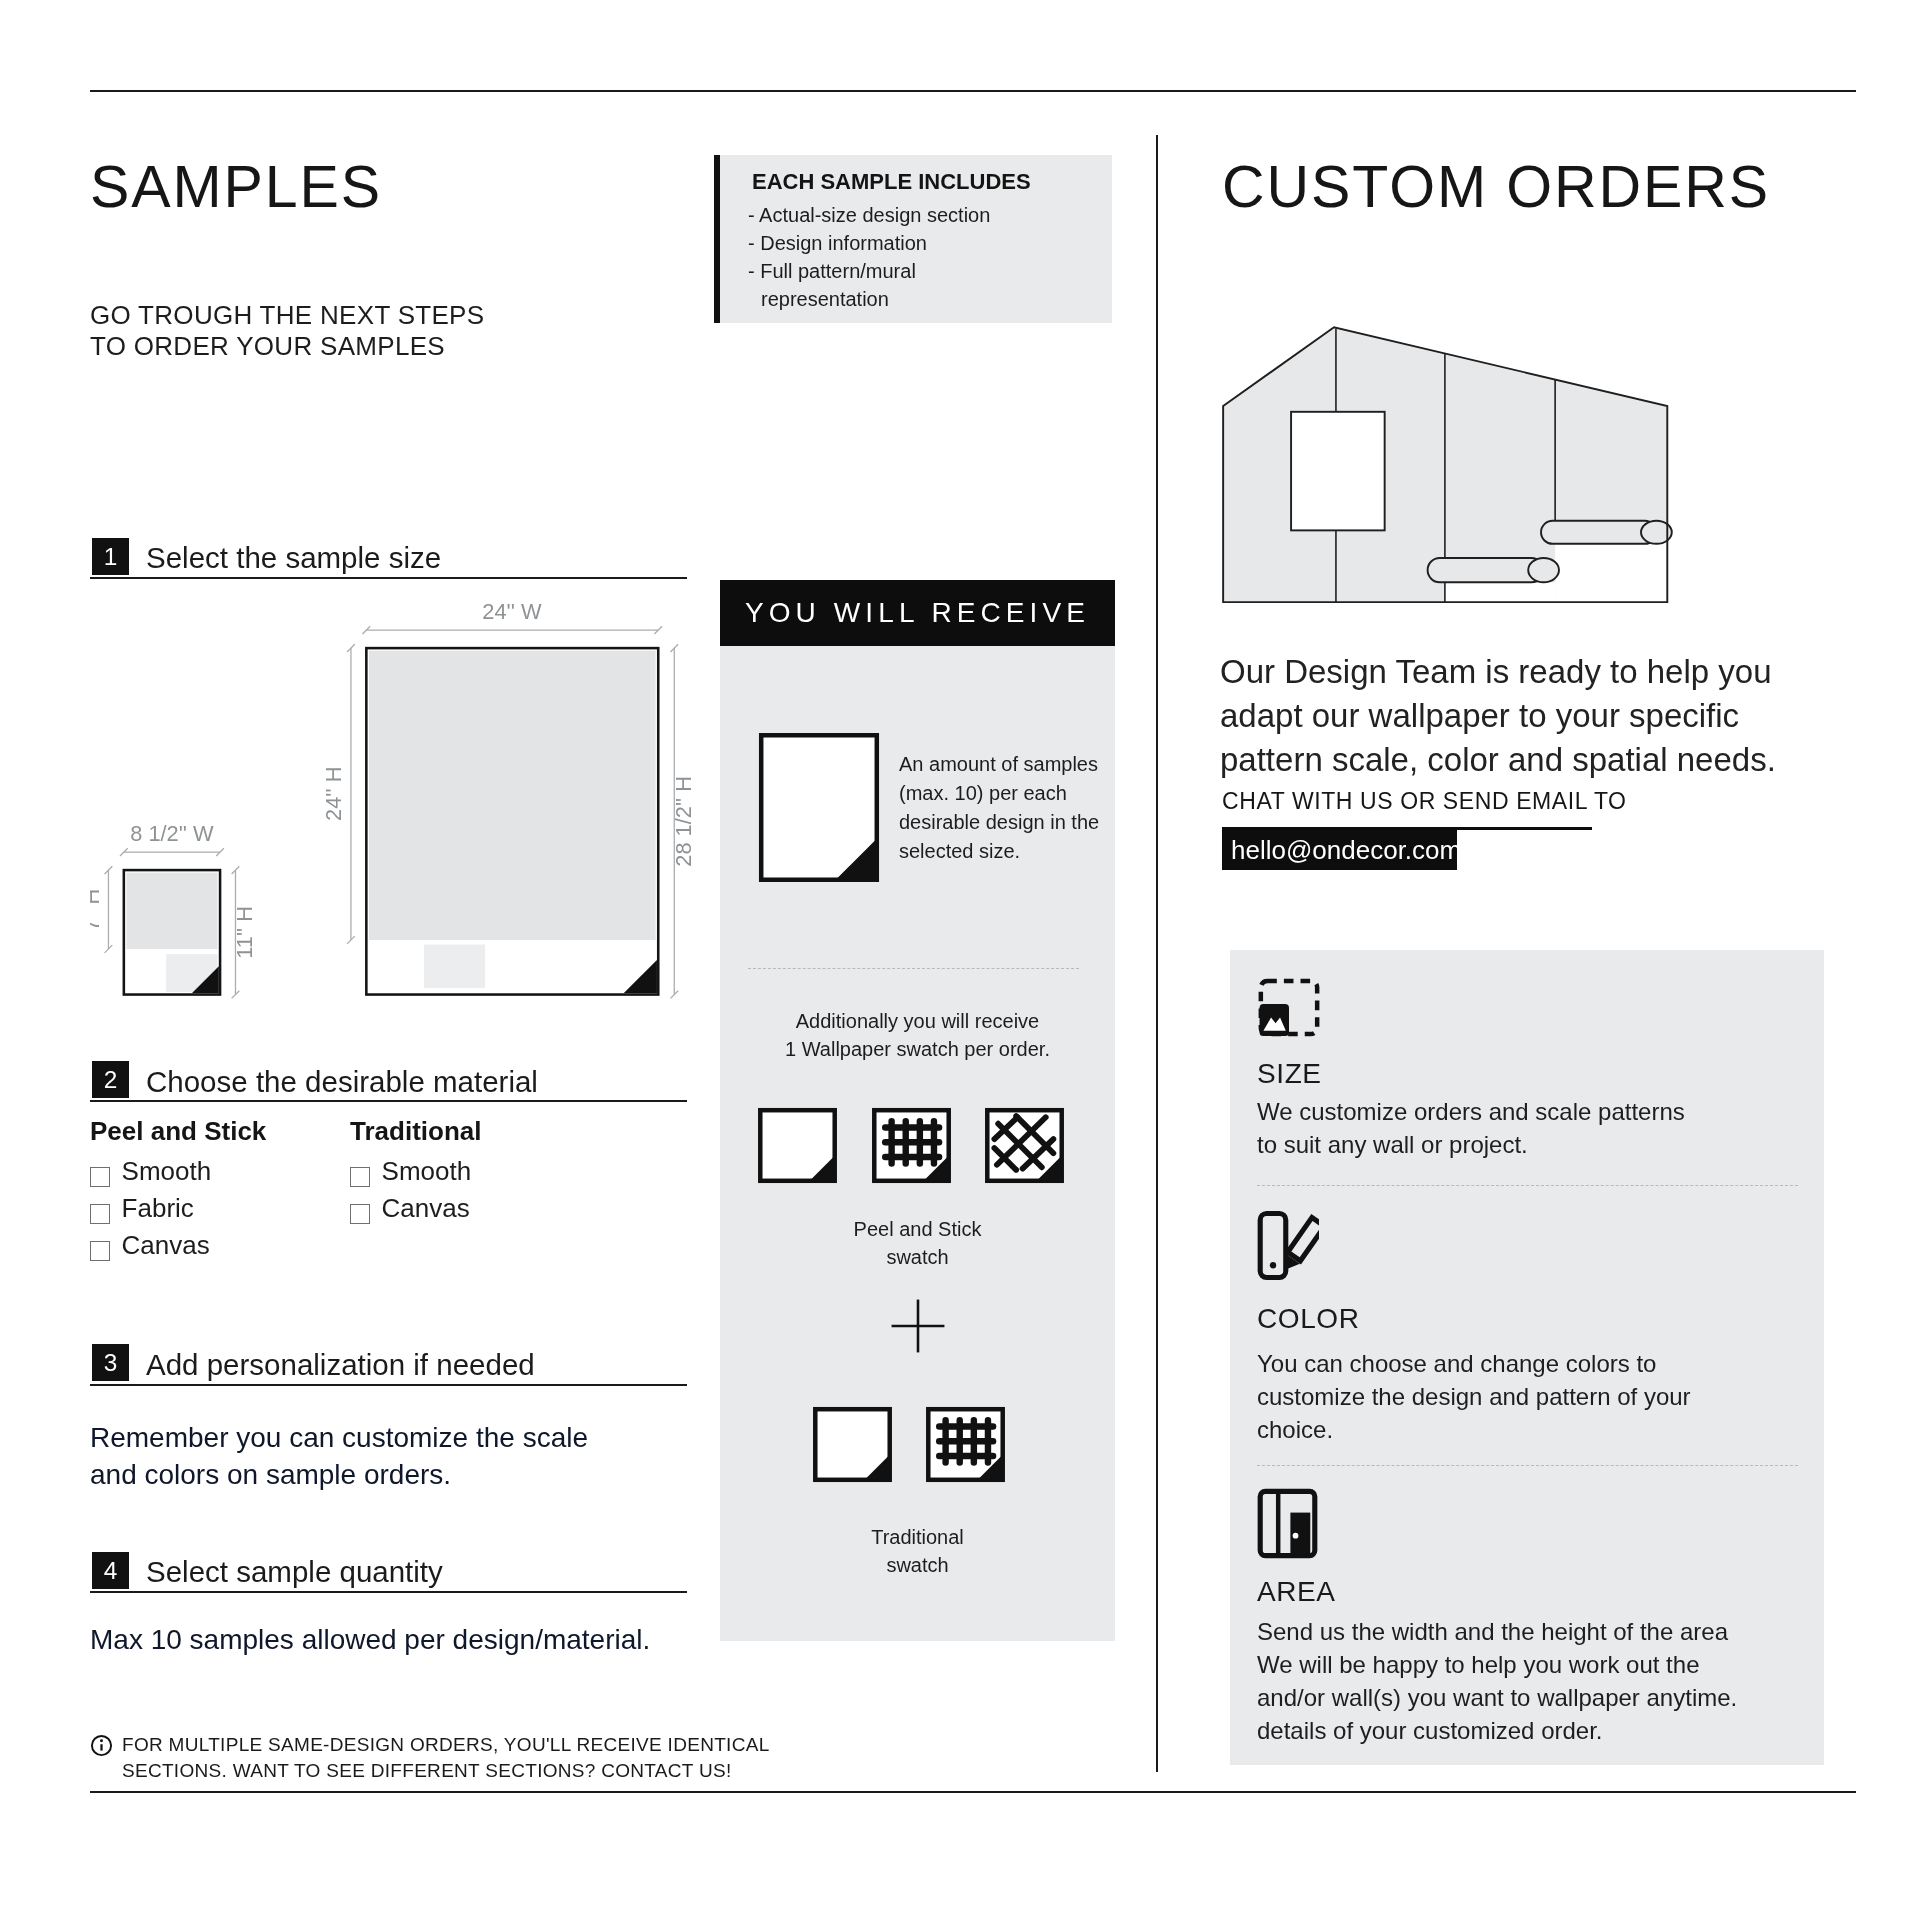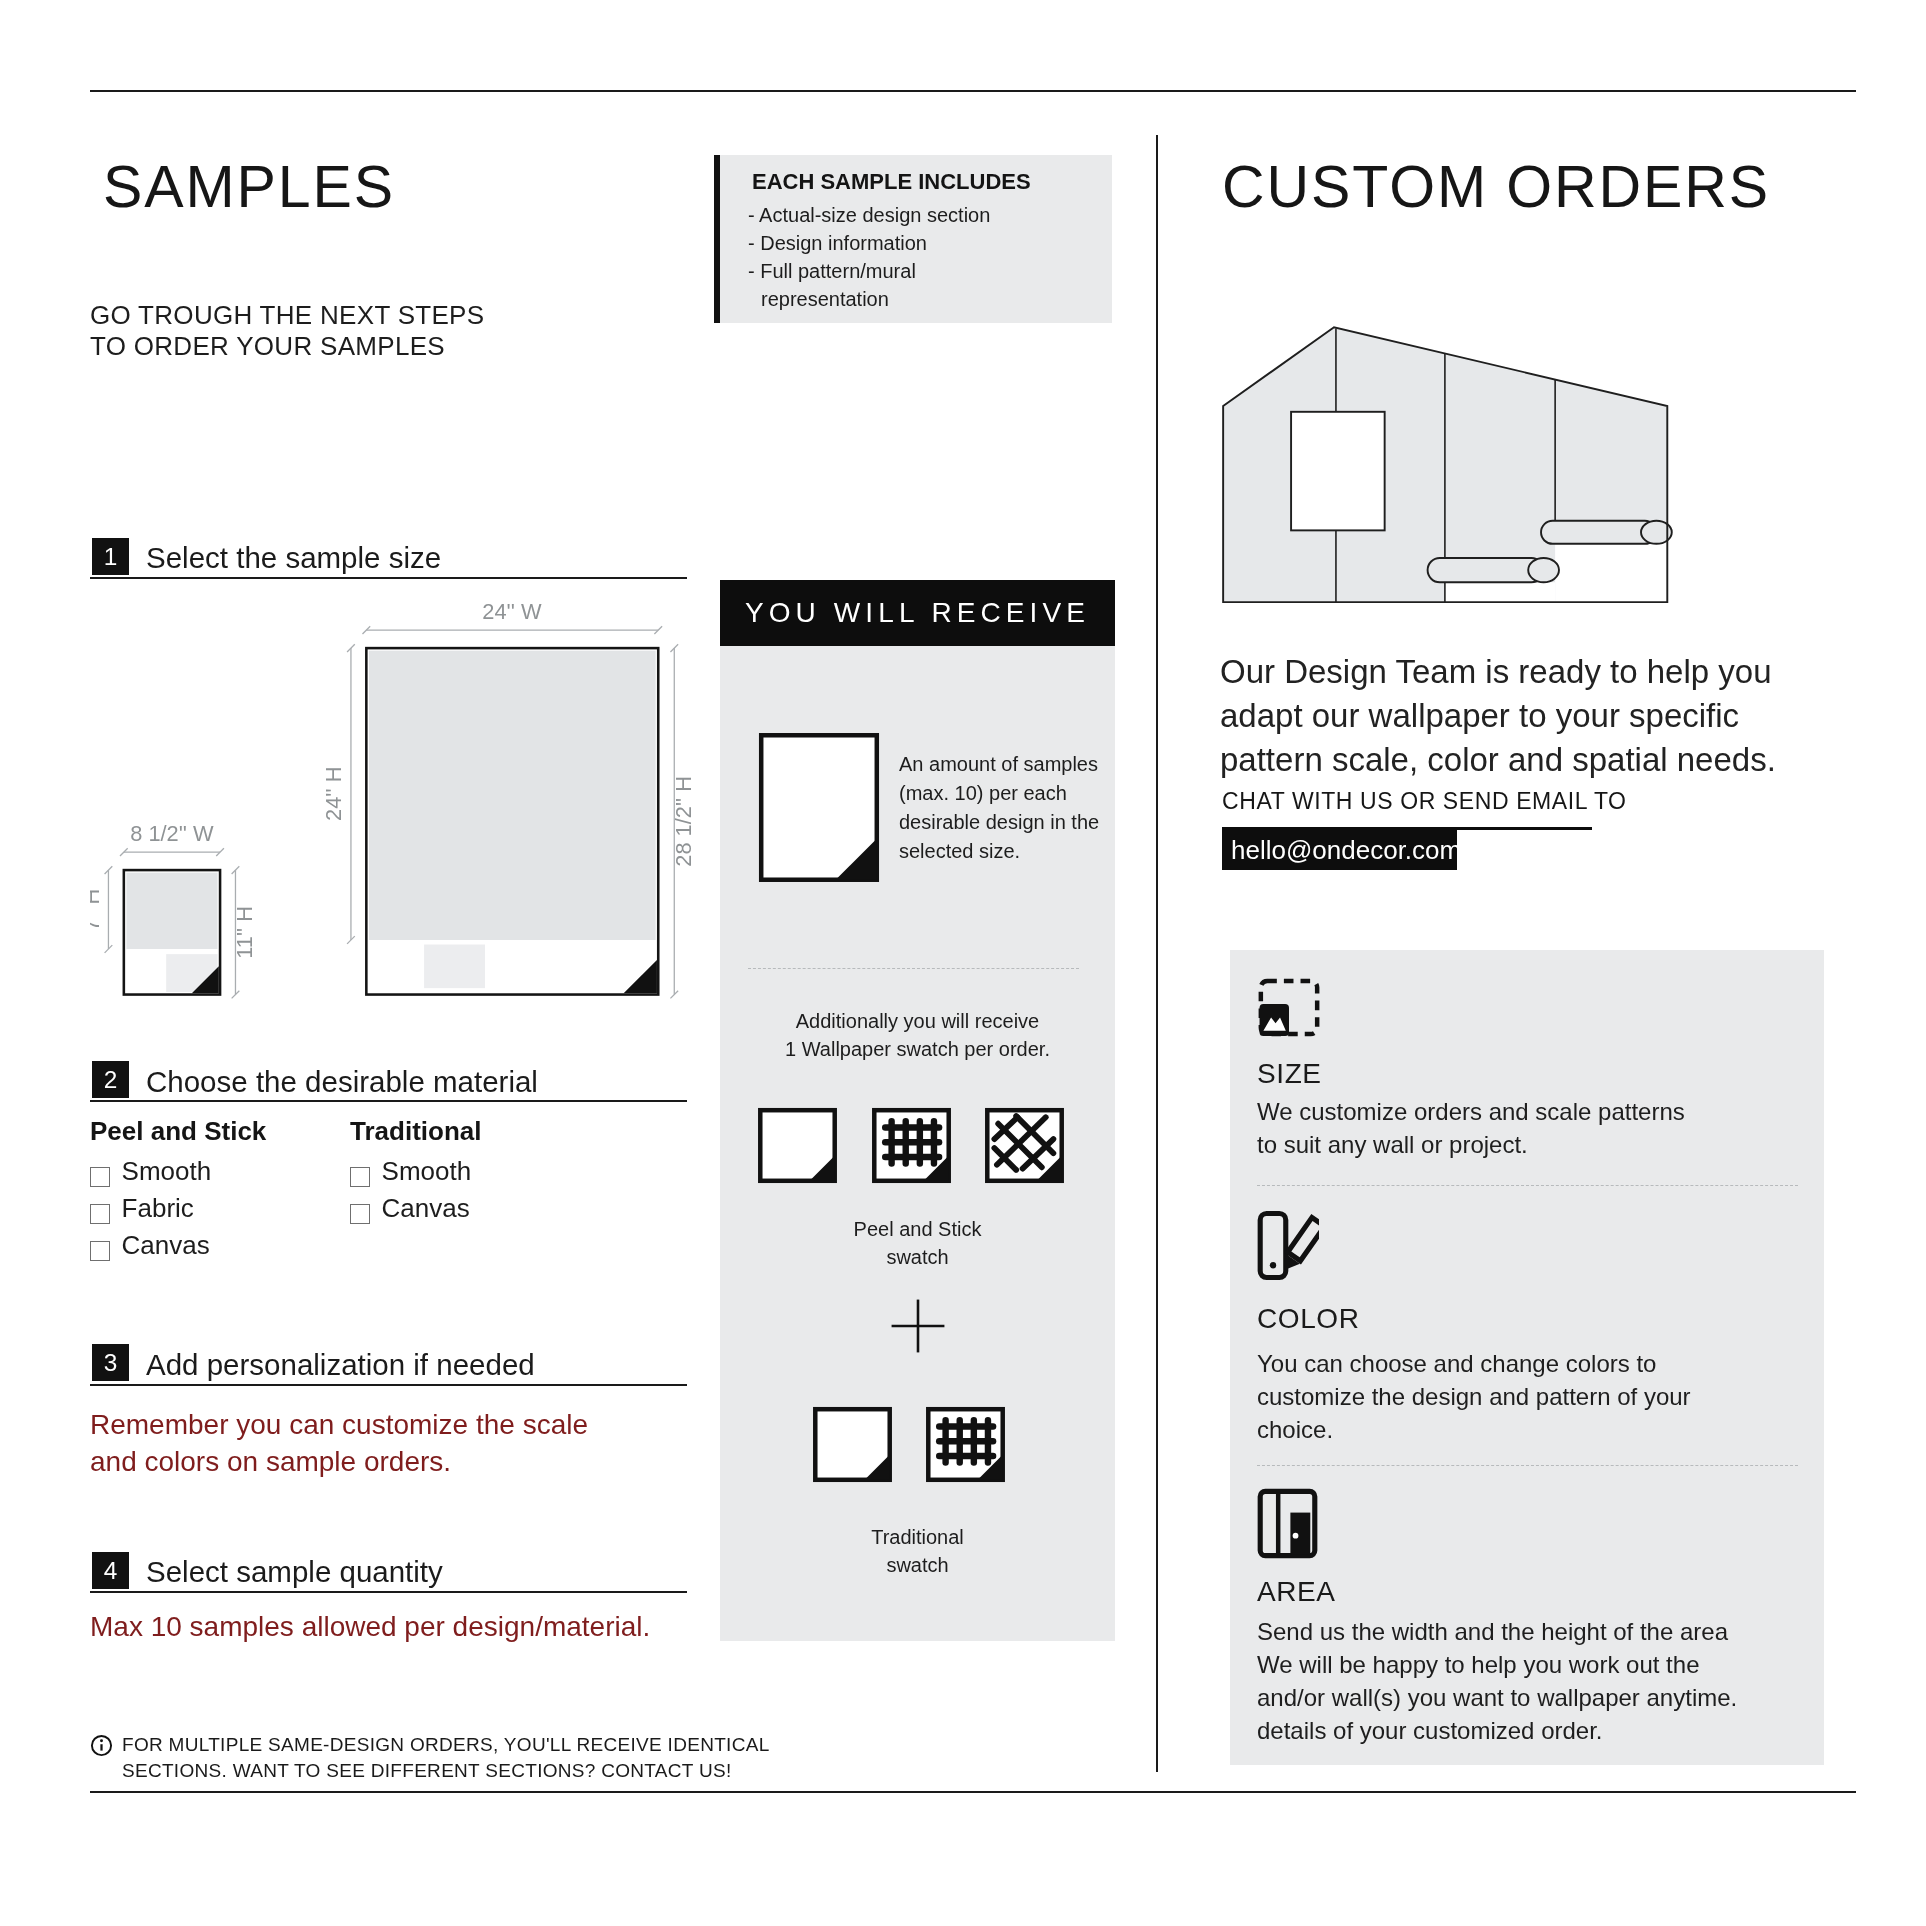--- a/index.html
+++ b/index.html
@@ -21,21 +21,21 @@
   .step-line{position:absolute;left:90px;width:597px;height:1.9px;background:#1a1a1a;}
   .banner{position:absolute;left:720px;top:580px;width:395px;height:66px;background:#0d0d0d;
           color:#fff;font-size:28px;letter-spacing:5.1px;display:flex;align-items:center;justify-content:center;white-space:nowrap;}
   .gpanel{position:absolute;background:#e9eaeb;}
   .amount{position:absolute;left:899px;top:750px;width:212px;font-size:20px;line-height:29px;color:#1d1d1d;}
   .dashed{position:absolute;border-top:1.3px dashed #b7babc;}
   .centerblock{position:absolute;left:720px;width:395px;text-align:center;font-size:20px;line-height:28px;color:#1d1d1d;}
   .mat-head{position:absolute;font-size:26px;font-weight:bold;color:#151515;white-space:nowrap;}
   .mat-row{position:absolute;display:flex;align-items:flex-end;font-size:26px;color:#1d1d1d;white-space:nowrap;}
   .cbox{width:18px;height:18px;border:1.3px solid #6f6f6f;margin-right:11.6px;background:#fff;flex:none;}
-  .para43{position:absolute;font-size:28px;line-height:37px;color:#7f1d1d;white-space:nowrap;}
+  .para43{position:absolute;font-size:28px;line-height:37px;color:#0f172a;white-space:nowrap;margin-top:13px;}
   .footer{position:absolute;left:90px;top:1732px;display:flex;color:#1a1a1a;}
   .footer .txt{font-size:19px;line-height:26px;letter-spacing:0.3px;margin-left:9px;}
   .cpara{position:absolute;left:1220px;top:650px;font-size:33px;line-height:44px;color:#222;white-space:nowrap;}
   .chat{position:absolute;left:1222px;top:788px;font-size:23px;letter-spacing:0.6px;color:#161616;white-space:nowrap;}
   .chat-underline{position:absolute;left:1222px;top:827px;width:370px;height:2.6px;background:#0d0d0d;}
   .email{position:absolute;left:1222px;top:830px;width:235px;height:40px;background:#0d0d0d;color:#fff;
          font-size:26px;line-height:40px;padding-left:9px;box-sizing:border-box;white-space:nowrap;}
   .sec-head{position:absolute;left:1257px;font-size:28px;letter-spacing:0.6px;color:#1a1a1a;}
   .sec-text{position:absolute;left:1257px;font-size:24px;line-height:33px;color:#1e1e1e;white-space:nowrap;}
   svg text{font-family:"Liberation Sans", sans-serif;}
@@ -44,21 +44,21 @@
 </style>
 </head>
 <body>
 
 <div id="canvas">
 
   <div class="rule" style="top:90px"></div>
   <div class="rule" style="top:1791px"></div>
   <div class="vdivider"></div>
 
-  <div class="abs h1" style="left:103px;top:153px">SAMPLES</div>
+  <div class="abs h1" style="left:90px;top:153px">SAMPLES</div>
 
   <div class="abs intro" style="left:90px;top:300px">
     <div>GO TROUGH THE NEXT STEPS</div>
     <div>TO ORDER YOUR SAMPLES</div>
   </div>
 
   <div class="inc-bar"></div>
   <div class="inc-box">
     <div class="inc-title">EACH SAMPLE INCLUDES</div>
     <div class="inc-items">

